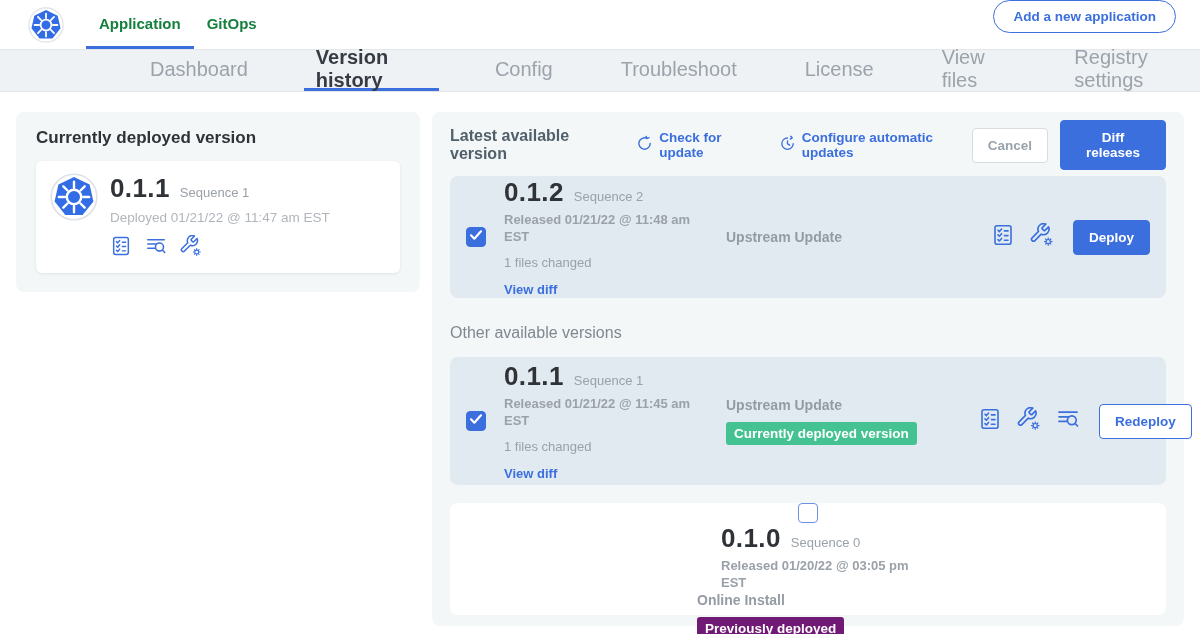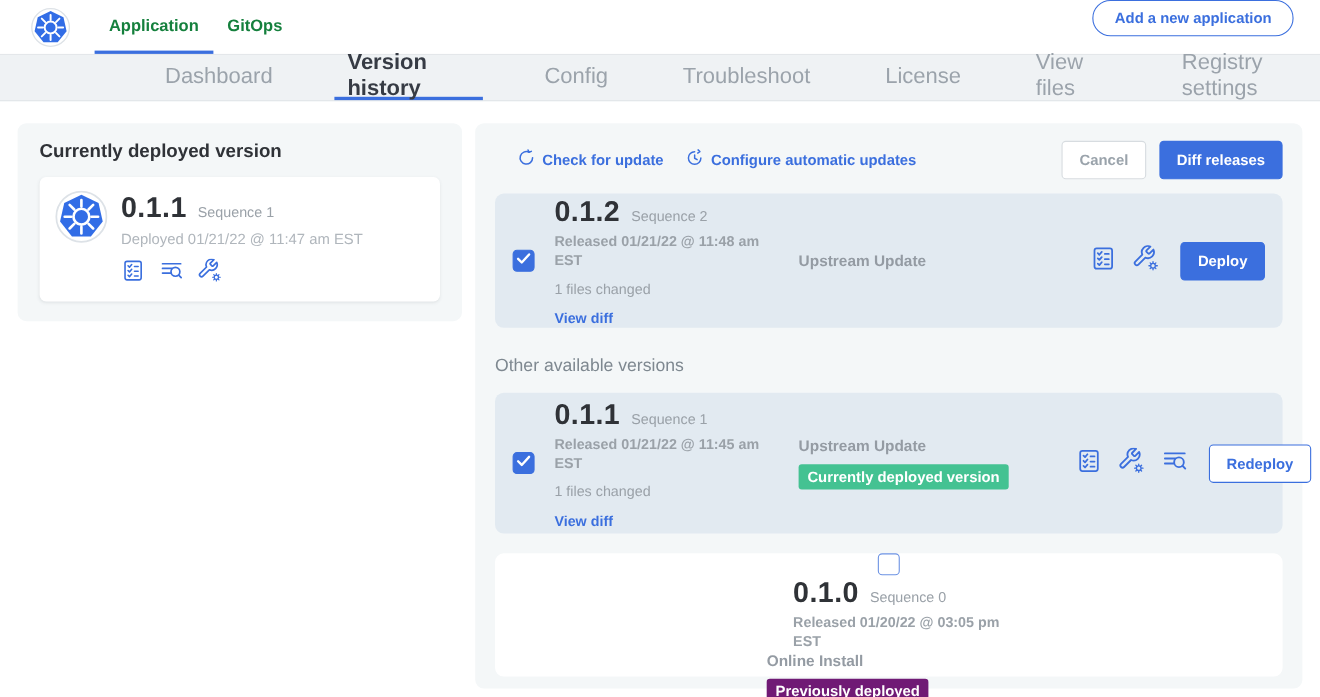--- a/index.html
+++ b/index.html
@@ -222,20 +222,21 @@
                 <use href="#sym-wrench-gear"></use>
               </svg></span>
         </div>
       </div>
     </div>
   </section>
 
   <section class="right-panel">
 
     <div class="panel-header">
+      <span class="panel-title">Latest available version</span>
       <a class="blue-link">
         <span class="ic">
           <svg width="17" height="17">
               <use href="#sym-refresh"></use>
             </svg></span>
         <span>Check for update</span>
       </a>
       <a class="blue-link">
         <span class="ic">
           <svg width="17" height="17">

